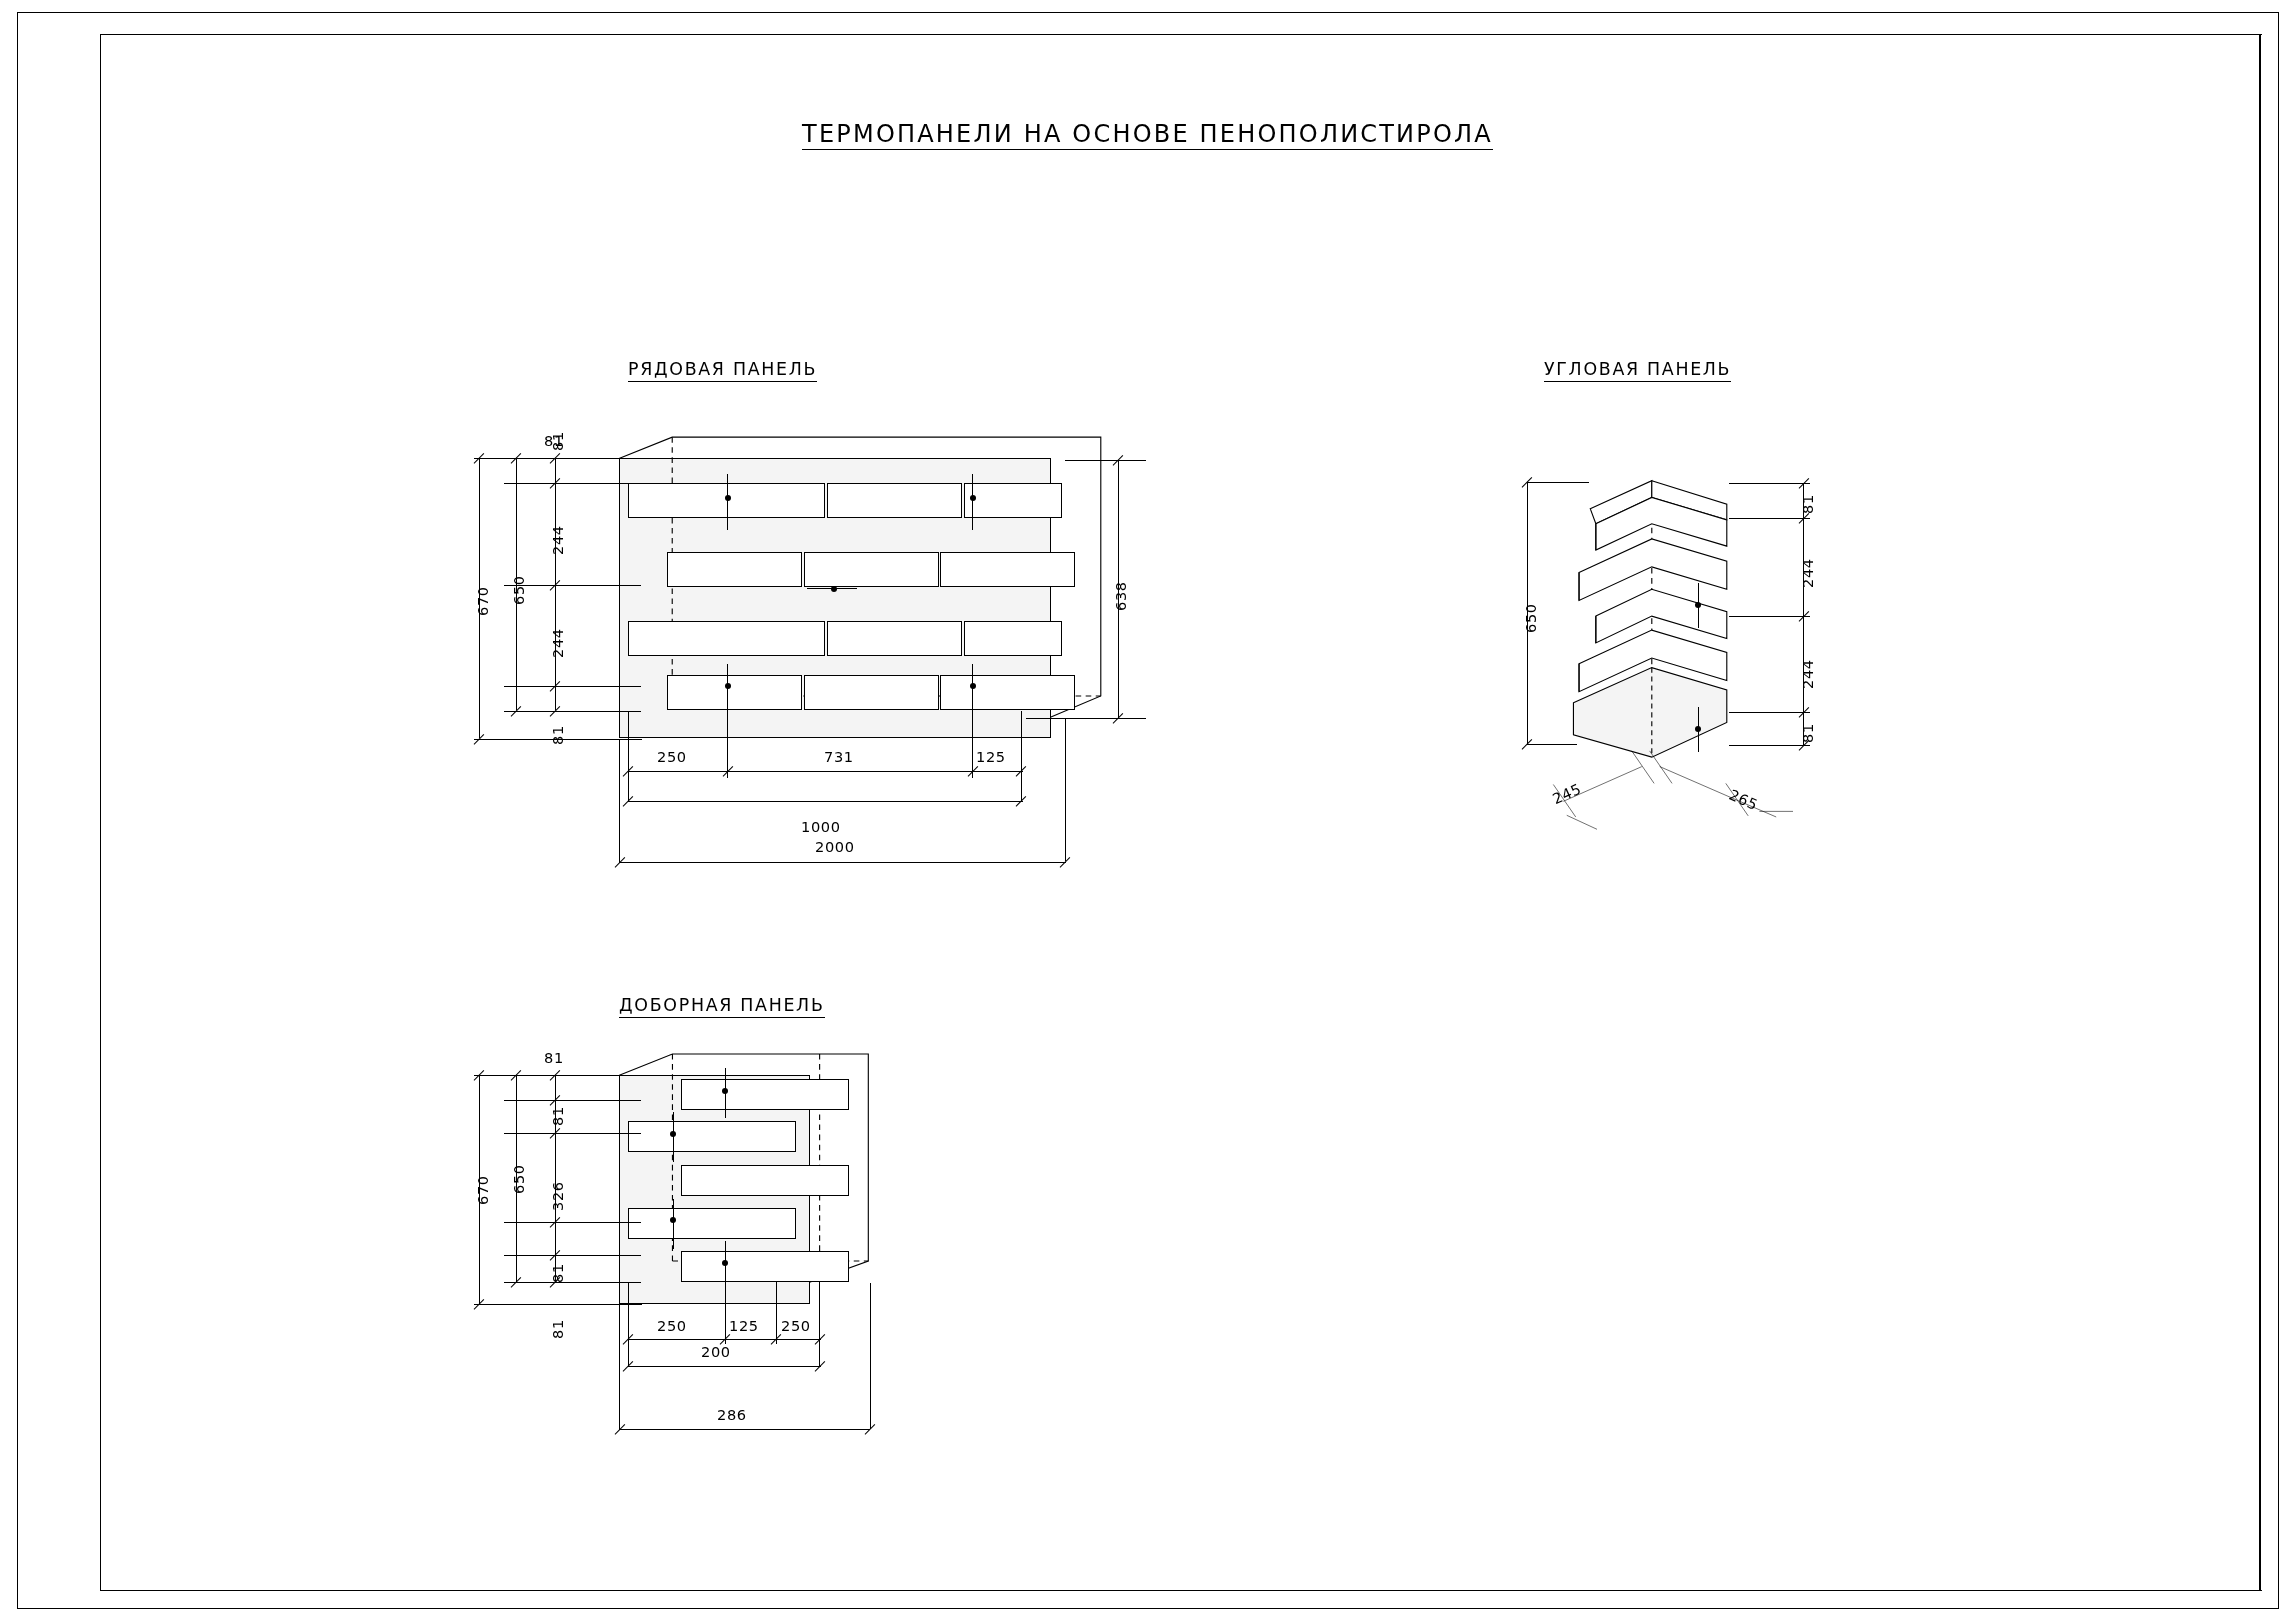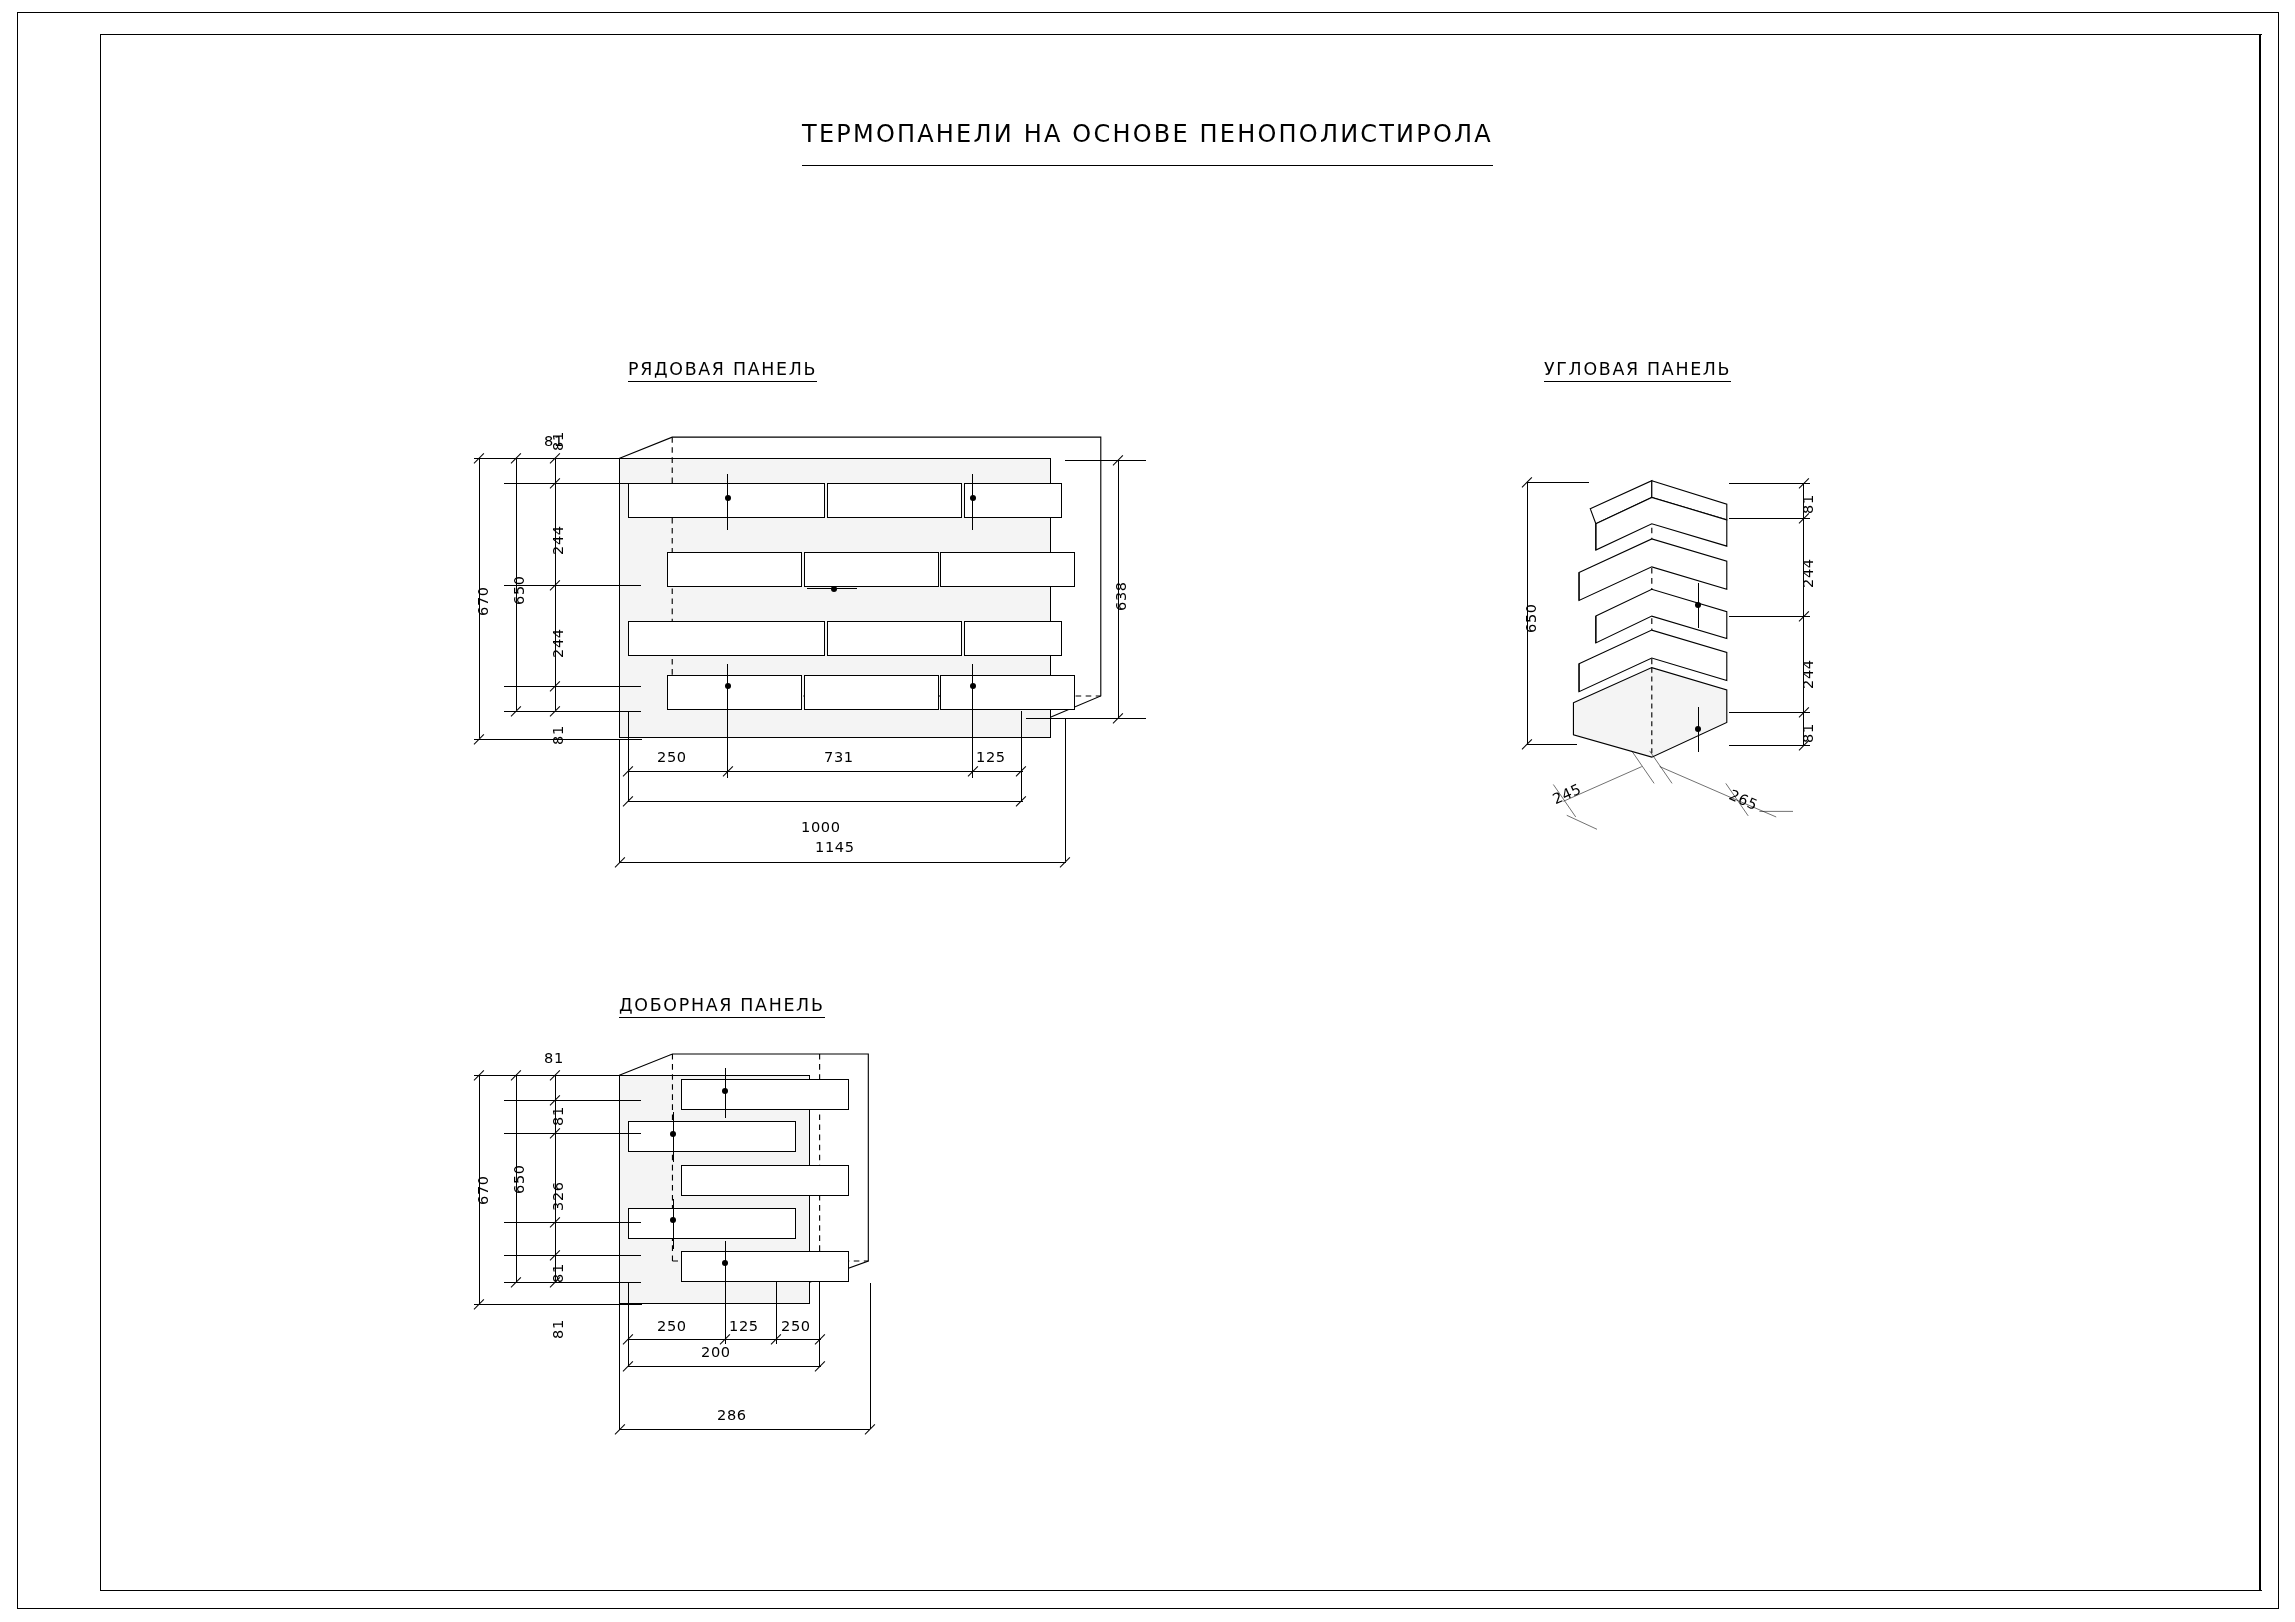--- a/index.html
+++ b/index.html
@@ -51,21 +51,21 @@
     position: absolute;
     left: 0; top: 120px;
     width: 2295px;
     text-align: center;
     font-size: 24px;
     letter-spacing: 2.2px;
     white-space: nowrap;
   }
   .title-main .u {
     border-bottom: 1.1px solid #000;
-    padding-bottom: 17px;
+    padding-bottom: 1px;
   }
   .title-sub {
     position: absolute;
     left: 0; top: 185px;
     width: 2295px;
     text-align: center;
     font-size: 19px;
     letter-spacing: 1.7px;
     white-space: nowrap;
   }
@@ -234,21 +234,21 @@
   <div class="dim-txt" style="left:976px; top:748px;">125</div>
 
   <div class="ln hln" style="left:628px; top:801px; width:395px;"></div>
   <div class="tick" style="left:621px; top:801px;"></div>
   <div class="tick" style="left:1014px; top:801px;"></div>
   <div class="dim-txt" style="left:801px; top:818px;">1000</div>
 
   <div class="ln hln" style="left:619px; top:862px; width:447px;"></div>
   <div class="tick" style="left:613px; top:862px;"></div>
   <div class="tick" style="left:1058px; top:862px;"></div>
-  <div class="dim-txt" style="left:815px; top:838px;">1145</div>
+  <div class="dim-txt" style="left:815px; top:838px;">2000</div>
 
   <div class="section-title" style="left:1544px; top:359px;">УГЛОВАЯ  ПАНЕЛЬ</div>
 
   <svg style="left:1513px; top:448px; width:347px; height:353px;" viewBox="0 0 620 630" width="347" height="353">
 
     <line x1="248" y1="88" x2="248" y2="520" stroke="#000" stroke-width="2" stroke-dasharray="10,8"></line>
 
     <polygon points="138,108 248,58 248,88 148,135" fill="#ffffff" stroke="#000" stroke-width="2"></polygon>
 
     <polygon points="248,58 382,100 382,128 248,88" fill="#ffffff" stroke="#000" stroke-width="2"></polygon>

